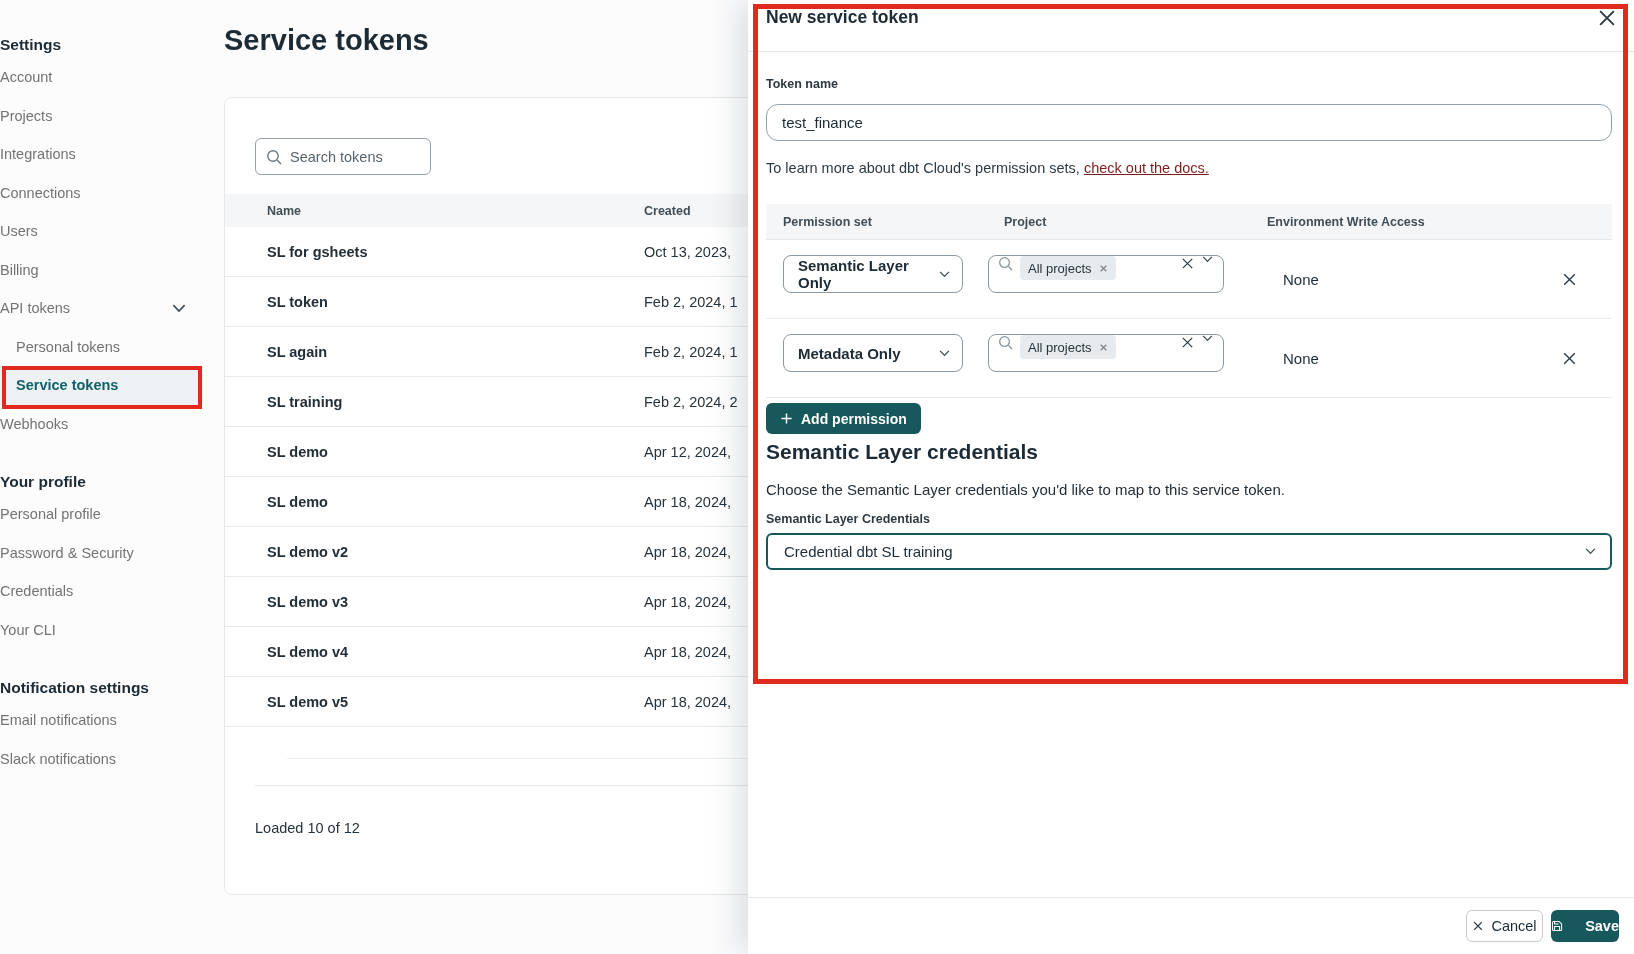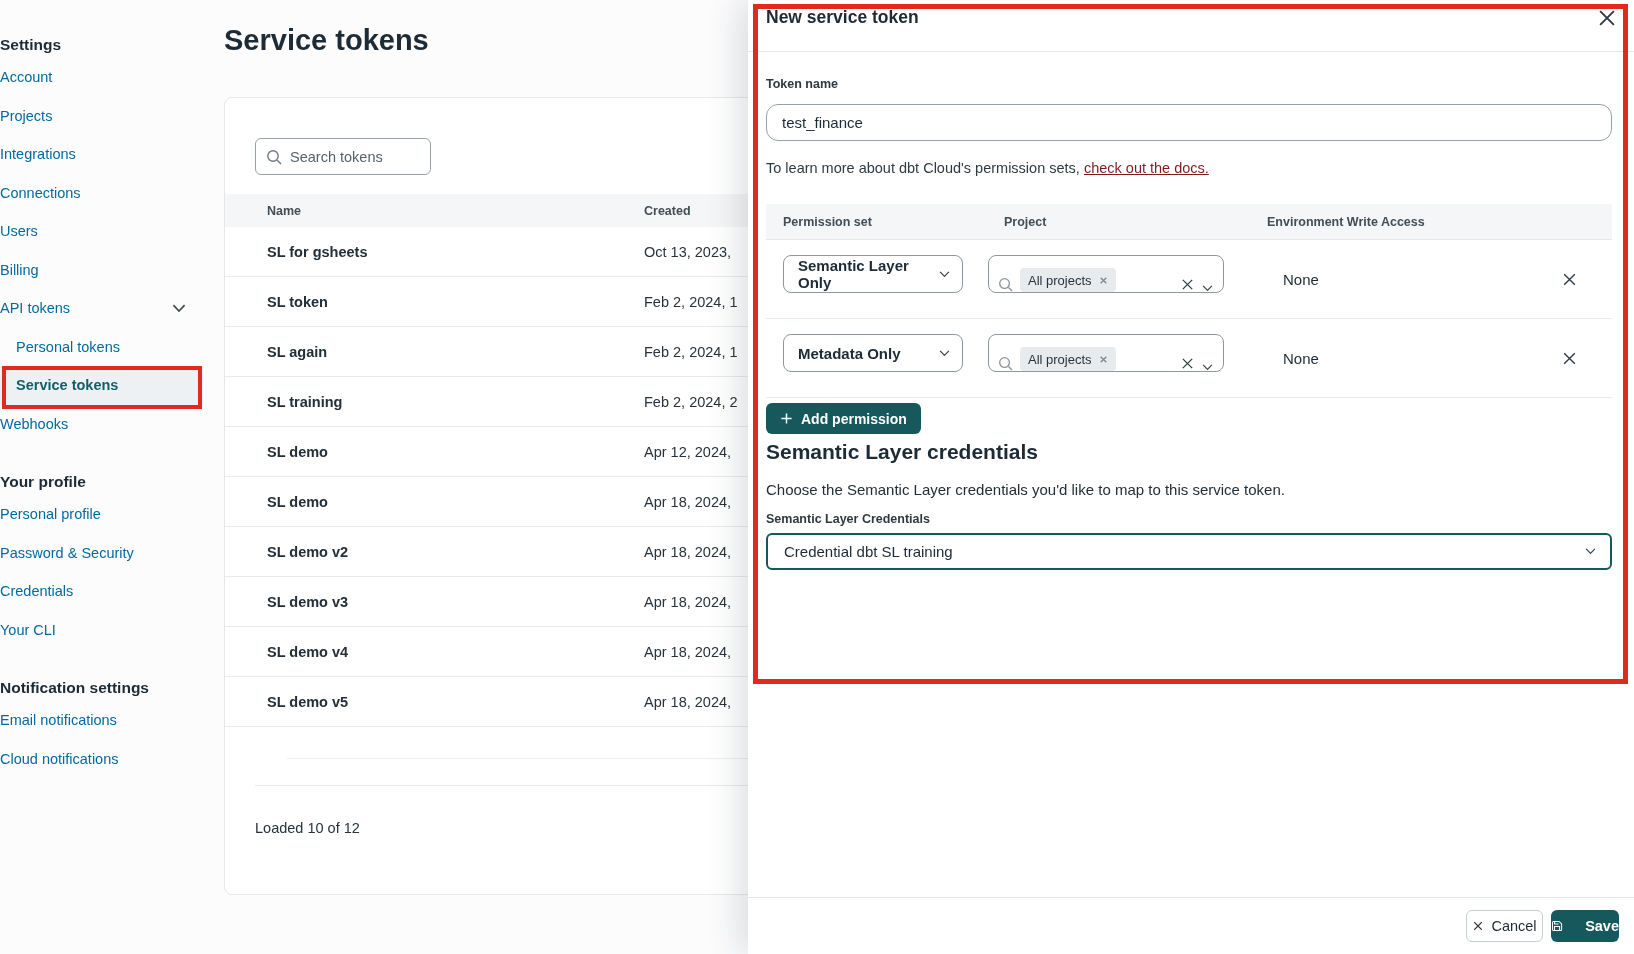--- a/index.html
+++ b/index.html
@@ -8,21 +8,21 @@
     font-family: "Liberation Sans", "DejaVu Sans", sans-serif;
     background:#fcfcfd; color:#1c2b36; overflow:hidden;
   }
   .app { position:relative; width:1634px; height:954px; overflow:hidden; }
 
   
   .sidebar { position:absolute; left:0; top:0; width:210px; height:954px; padding-top:34px; }
   .side-heading { font-size:15.5px; font-weight:700; color:#1c2b36; height:22px; display:flex; align-items:center; }
   .side-heading.mt { margin-top:28px; }
   .side-item { position:relative; width:203px; height:38.5px; display:flex; align-items:center;
-               font-size:14.5px; color:#0369a1; cursor:pointer; }
+               font-size:14.5px; color:#737373; cursor:pointer; }
   .side-item.indent { padding-left:16px; }
   .side-item.active { color:#0e6168; font-weight:700; background:#eef1f3; }
   .side-item .chev { position:absolute; left:172px; width:14px; height:9px; color:#3f4c55; }
   .first-gap { margin-top:2px; }
 
   
   .red-box { position:absolute; border:5px solid #e02a1d; z-index:60; pointer-events:none; }
   .sidebar-red { left:2px; top:366px; width:200px; height:43px; border-width:4px; }
   .drawer-red { left:753px; top:4px; width:875px; height:680px; }
 
@@ -73,21 +73,21 @@
   .ph-2 { padding-left:16px; width:264px; }
   .ph-3 { padding-left:15px; }
   .p-row { position:relative; height:79px; border-bottom:1px solid #e8ebed; }
   .p-select { position:absolute; left:17px; top:15px; width:180px; height:38px;
               border:1px solid #8d98a1; border-radius:8px; background:#fff; cursor:pointer;
               display:flex; align-items:center; justify-content:space-between; padding:0 12px 0 14px; }
   .p-select-label { font-size:15px; font-weight:700; color:#1c2b36; }
   .chev-sm { width:11px; height:7px; color:#3f4c55; flex:none; }
   .proj-box { position:absolute; left:222px; top:15px; width:236px; height:38px;
               border:1px solid #8d98a1; border-radius:8px; background:#fff; cursor:pointer;
-              display:flex; align-items:flex-end; padding:0 10px 0 9px; gap:7px; }
+              display:flex; align-items:flex-start; padding:0 10px 0 9px; gap:7px; }
   .proj-box .s-icon { width:15px; height:15px; color:#8a949c; flex:none; }
   .chip { background:#e8ebee; border-radius:4px; height:24px; display:flex; align-items:center;
           gap:7px; padding:0 8px; font-size:13px; color:#27333c; white-space:nowrap; }
   .chip-x { width:9px; height:9px; color:#7a858d; cursor:pointer; }
   .proj-spacer { flex:1; }
   .proj-clear { width:15px; height:15px; color:#2e3a42; cursor:pointer; flex:none; }
   .p-none { position:absolute; left:517px; top:0; height:79px; display:flex; align-items:center;
             font-size:15px; color:#1c2b36; }
   .row-remove { position:absolute; right:34px; top:31px; width:17px; height:17px; border:none;
                 background:transparent; color:#2e3a42; cursor:pointer; padding:0; }
@@ -147,21 +147,21 @@
     <div class="side-heading mt">Your profile</div>
     <div class="first-gap"></div>
     <div class="side-item">Personal profile</div>
     <div class="side-item">Password &amp; Security</div>
     <div class="side-item">Credentials</div>
     <div class="side-item">Your CLI</div>
 
     <div class="side-heading mt">Notification settings</div>
     <div class="first-gap"></div>
     <div class="side-item">Email notifications</div>
-    <div class="side-item">Cloud notifications</div>
+    <div class="side-item">Slack notifications</div>
   </nav>
   <div class="red-box sidebar-red"></div>
 
   <h1 class="page-title">Service tokens</h1>
 
   <section class="card">
     <div class="search-box">
       <svg viewBox="0 0 16 16">
           <circle cx="7" cy="7" r="5.2" fill="none" stroke="currentColor" stroke-width="1.4"></circle>
           <path d="M11.2 11.2 L15 15" stroke="currentColor" stroke-width="1.4"></path>

